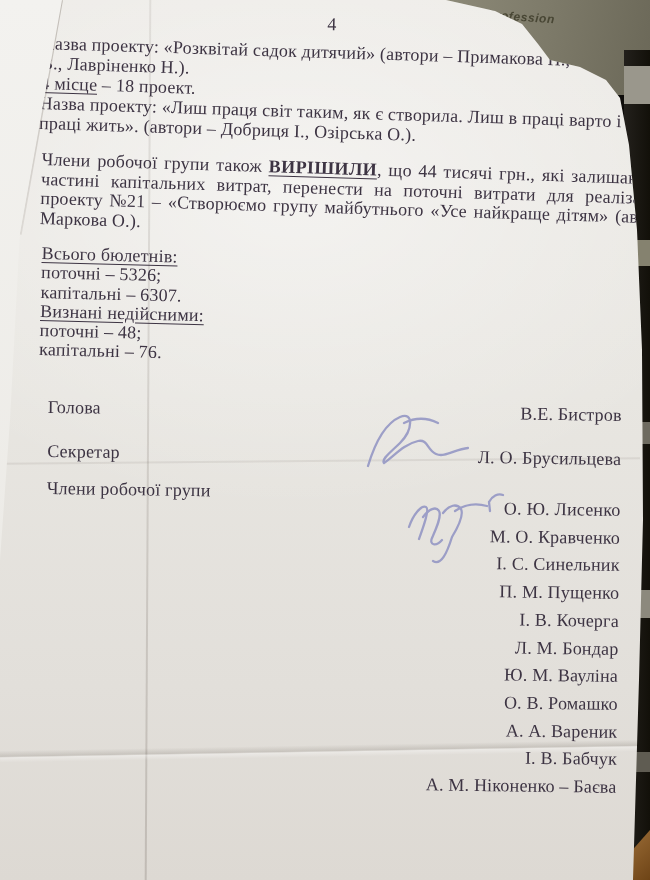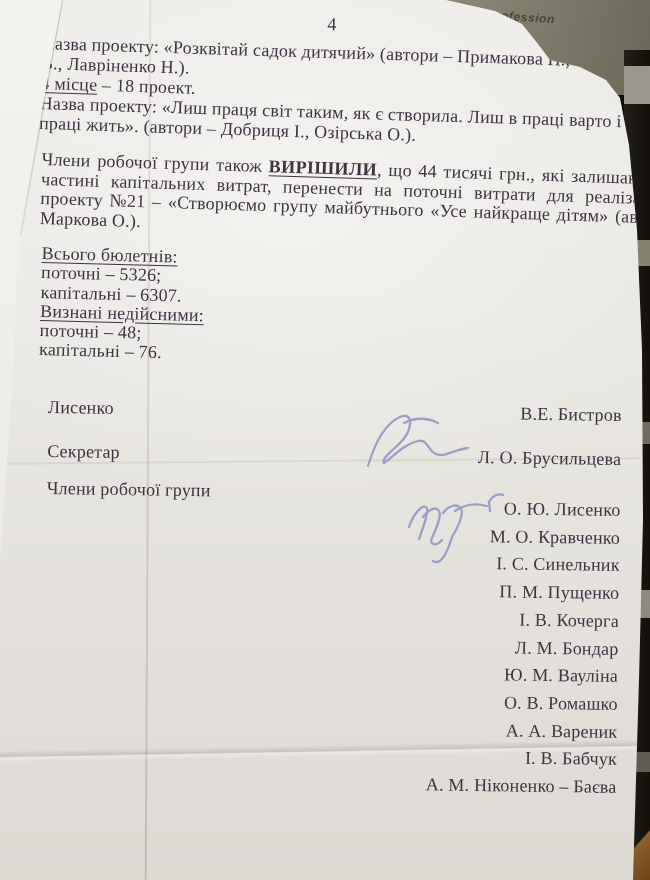--- a/index.html
+++ b/index.html
@@ -108,21 +108,21 @@
       <div class="u">Всього бюлетнів:</div>
       <div>поточні – 5326;</div>
       <div>капітальні – 6307.</div>
       <div class="u">Визнані недійсними:</div>
       <div>поточні – 48;</div>
       <div>капітальні – 76.</div>
     </div>
 
     <div class="txt sign">
       <div class="row row-chair">
-        <span>Лисенко</span>
+        <span>Голова</span>
         <span>В.Е. Бистров</span>
       </div>
       <div class="row row-secretary">
         <span>Секретар</span>
         <span>Л. О. Брусильцева</span>
       </div>
       <div class="row row-members-label">
         <span>Члени робочої групи</span>
       </div>
       <div class="members">

